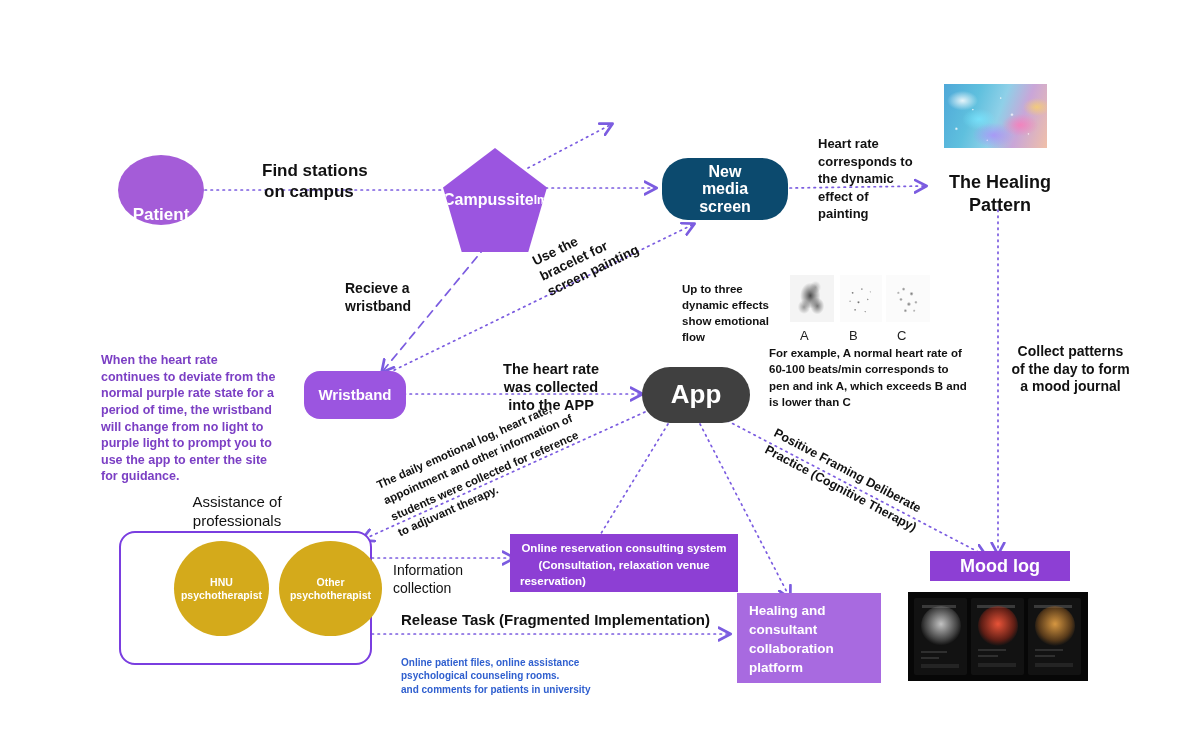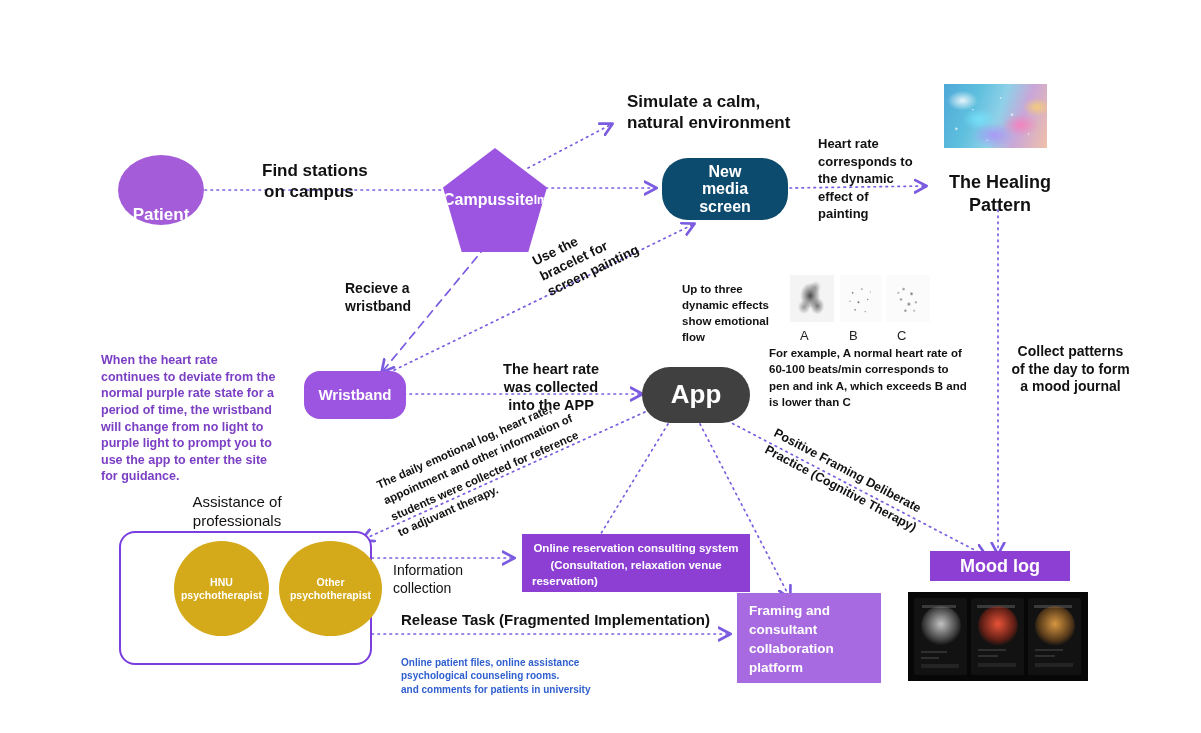--- a/index.html
+++ b/index.html
@@ -210,28 +210,28 @@
 
   <div class="node rect-node" style="left:930px;top:551px;width:140px;height:30px;background:#8d3fd4;font-size:18px;">
     <span>Mood log</span>
   </div>
 
   <div class="label" style="left:940px;top:171px;font-size:18px;text-align:center;width:120px;">
     <div>The Healing</div>
     <div>Pattern</div>
   </div>
 
-  <div class="node" style="left:522px;top:534px;width:228px;height:58px;background:#8d3fd4;color:#fff;font-weight:bold;font-size:11.5px;line-height:1.45;padding:6px 10px 0 10px;text-align:center;">
+  <div class="node" style="left:510px;top:534px;width:228px;height:58px;background:#8d3fd4;color:#fff;font-weight:bold;font-size:11.5px;line-height:1.45;padding:6px 10px 0 10px;text-align:center;">
     <div>Online reservation consulting system</div>
     <div>(Consultation, relaxation venue</div>
     <div style="text-align:left;">reservation)</div>
   </div>
 
   <div class="node" style="left:737px;top:593px;width:144px;height:90px;background:#a86ae0;color:#fff;font-weight:bold;font-size:13.5px;line-height:1.4;padding:9px 0 0 12px;">
-    <div>Framing and</div>
+    <div>Healing and</div>
     <div>consultant</div>
     <div>collaboration</div>
     <div>platform</div>
   </div>
 
   <div class="label" style="left:178px;top:493px;font-size:15px;text-align:center;width:118px;font-weight:normal;">
     <div>Assistance of</div>
     <div>professionals</div>
   </div>
   <div class="pro-box" style="left:119px;top:531px;width:249px;height:130px;"></div>
@@ -246,24 +246,20 @@
       <div>Other</div>
       <div>psychotherapist</div>
     </div>
   </div>
 
   <div class="label" style="left:262px;top:160px;font-size:17px;">
     <div>Find  stations</div>
     <div style="padding-left:2px;">on campus</div>
   </div>
 
-  <div class="label" style="left:627px;top:91px;font-size:17px;">
-    <div>Simulate a calm,</div>
-    <div>natural environment</div>
-  </div>
 
   <div class="label" style="left:818px;top:135px;font-size:13px;line-height:1.35;">
     <div>Heart rate</div>
     <div>corresponds to</div>
     <div>the dynamic</div>
     <div>effect of</div>
     <div>painting</div>
   </div>
 
   <div class="label" style="left:345px;top:280px;font-size:14px;">

